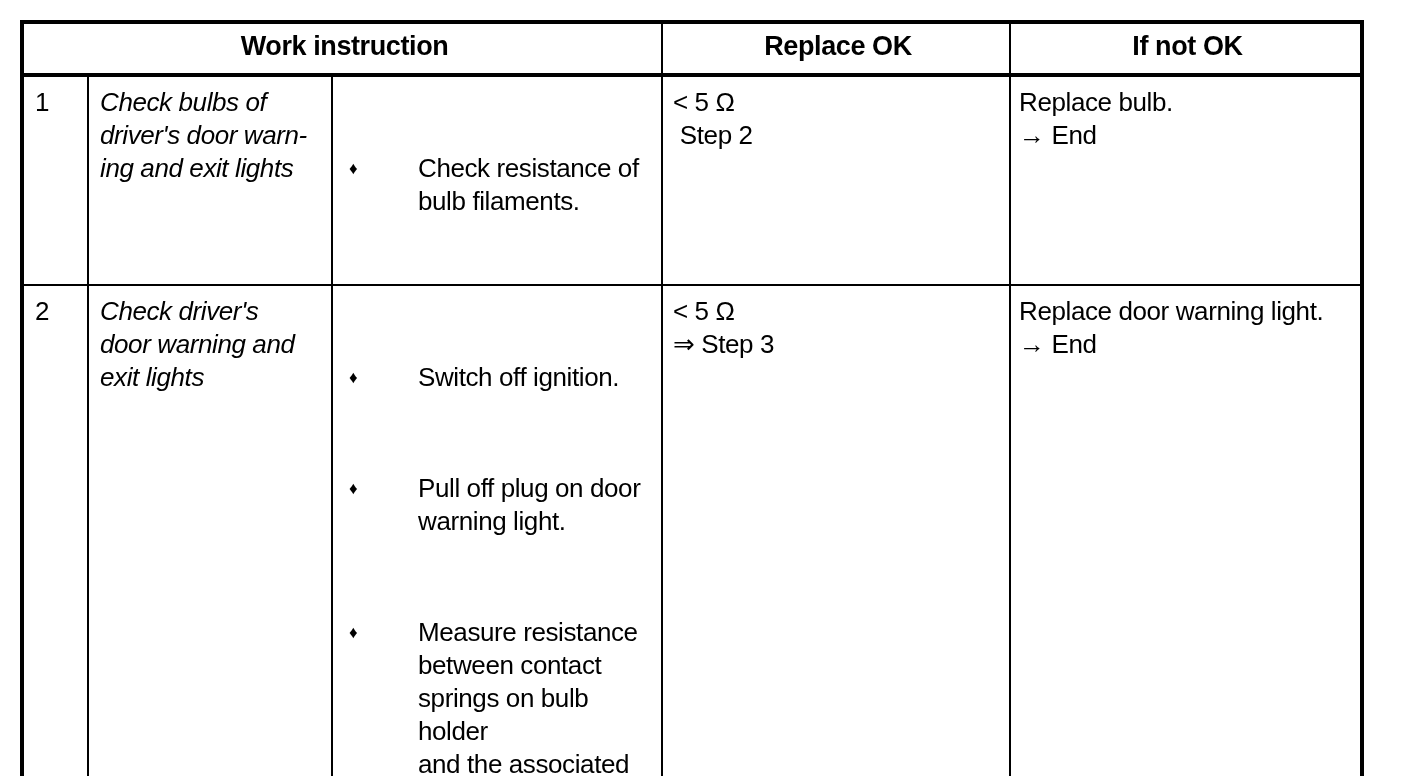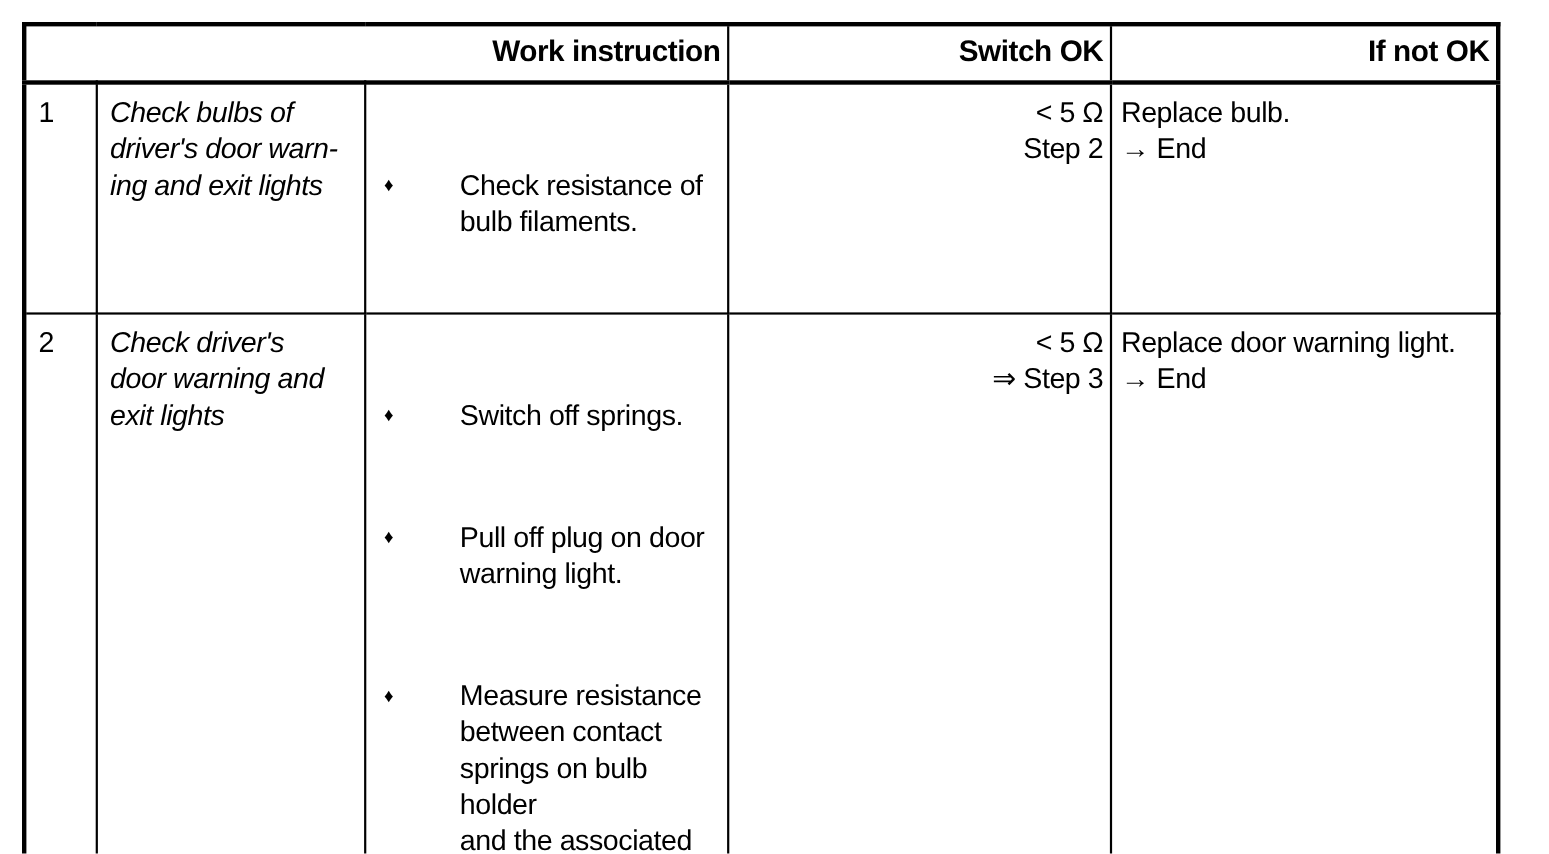--- a/index.html
+++ b/index.html
@@ -38,33 +38,33 @@
     vertical-align: top;
     padding: 0;
     font-size: 26px;
     line-height: 33px;
     letter-spacing: -0.4px;
     white-space: pre-wrap;
     overflow: hidden;
   }
   tr.header-row th {
     border-bottom: 4px solid #000000;
-    text-align: right;
+    text-align: center;
     font-size: 27px;
     font-weight: bold;
     padding: 6px 6px 6px 10px;
     height: 37px;
     white-space: nowrap;
   }
   tr.row-1 td { height: 110px; }
   tr.row-2a td { height: 300px; }
 
   td.cell-step  { padding: 9px 4px 0 11px; }
   td.cell-task  { padding: 9px 8px 0 11px; font-style: italic; }
-  td.cell-disp  { padding: 9px 6px 0 10px; text-align: right; }
+  td.cell-disp  { padding: 9px 6px 0 10px; }
   td.cell-ifnot { padding: 9px 4px 0 8px; }
 
   td.cell-actions { padding: 9px 4px 0 16px; }
   td.divided { border-bottom: 3px solid #000000; }
 
   .action {
     display: flex;
     align-items: flex-start;
     margin-bottom: 12px;
   }
@@ -90,21 +90,21 @@
       <col class="c-step">
       <col class="c-task">
       <col class="c-action">
       <col class="c-disp">
       <col class="c-ifnot">
     </colgroup>
 
     <tbody>
         <tr class="header-row">
       <th colspan="3">Work instruction</th>
-      <th>Switch OK</th>
+      <th>Replace OK</th>
       <th>If not OK</th>
     </tr>
 
     <tr class="row-1">
       <td class="cell-step">1</td>
       <td class="cell-task">Check bulbs of
 driver's door warn-
 ing and exit lights</td>
       <td class="cell-actions">
         <div class="action">
@@ -120,21 +120,21 @@
     </tr>
 
     <tr class="row-2a">
       <td class="cell-step" rowspan="2">2</td>
       <td class="cell-task" rowspan="2">Check driver's
 door warning and
 exit lights</td>
       <td class="cell-actions divided">
         <div class="action">
           <span class="bullet">♦</span>
-          <span class="action-text">Switch off springs.</span>
+          <span class="action-text">Switch off ignition.</span>
         </div>
         <div class="action">
           <span class="bullet">♦</span>
           <span class="action-text">Pull off plug on door
 warning light.</span>
         </div>
         <div class="action">
           <span class="bullet">♦</span>
           <span class="action-text">Measure resistance
 between contact

